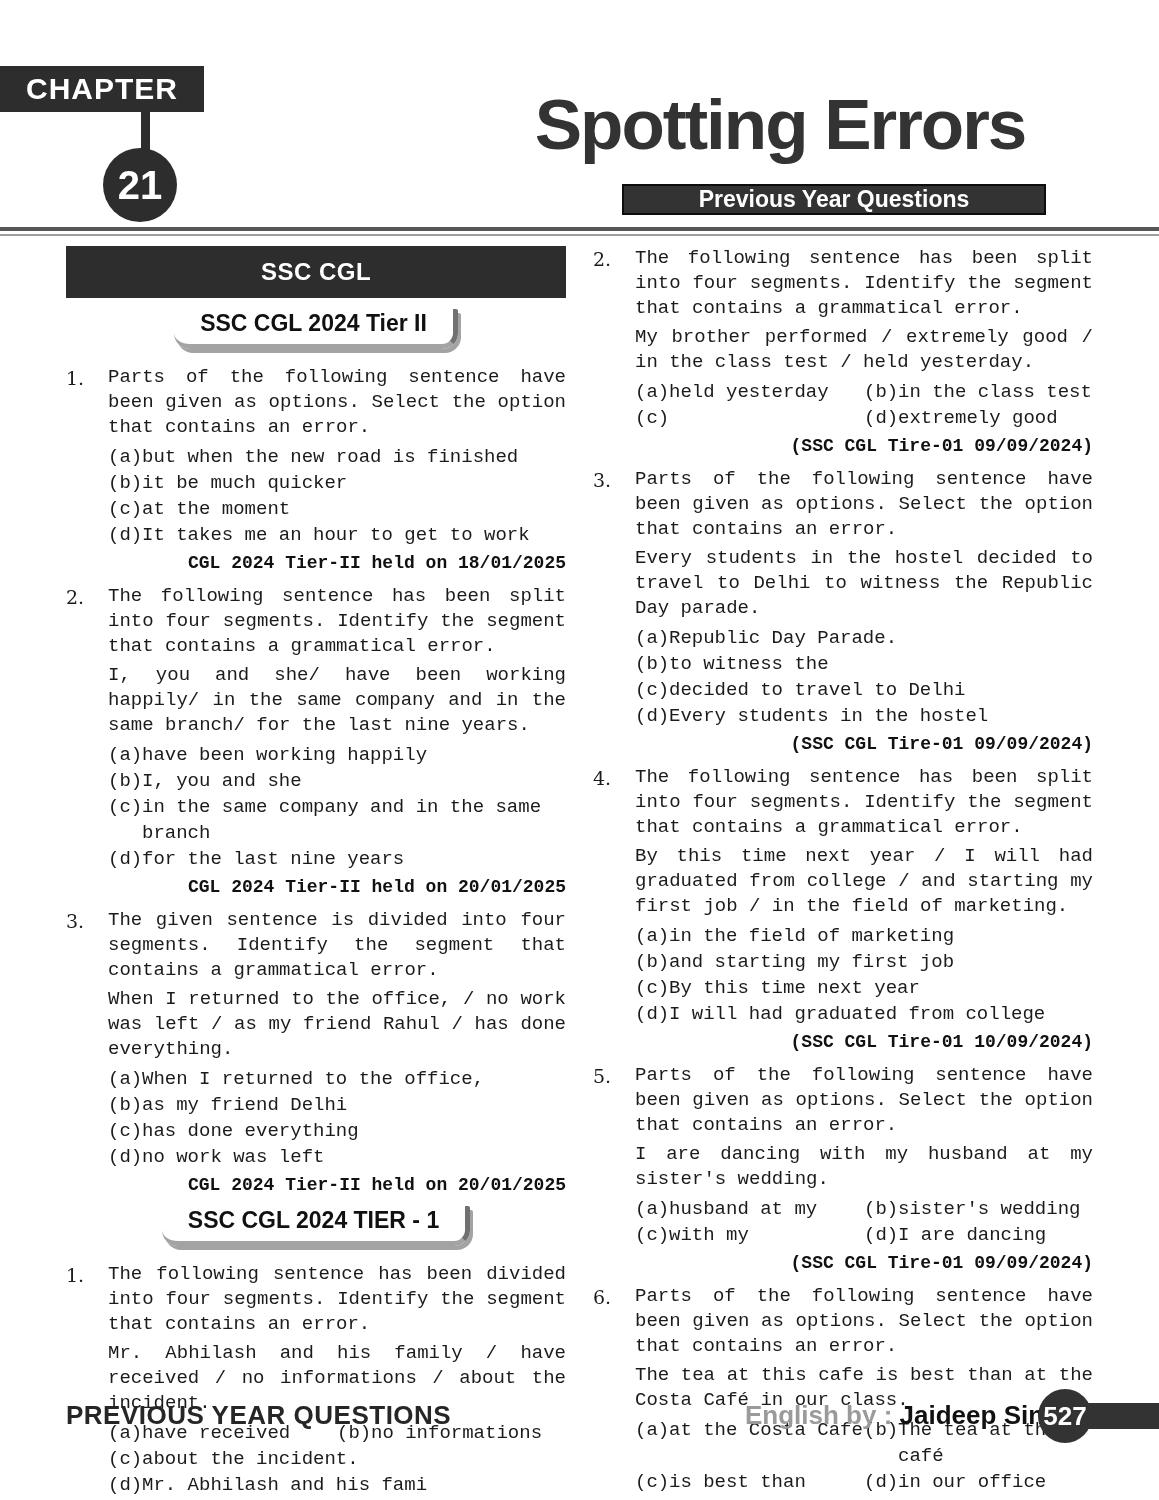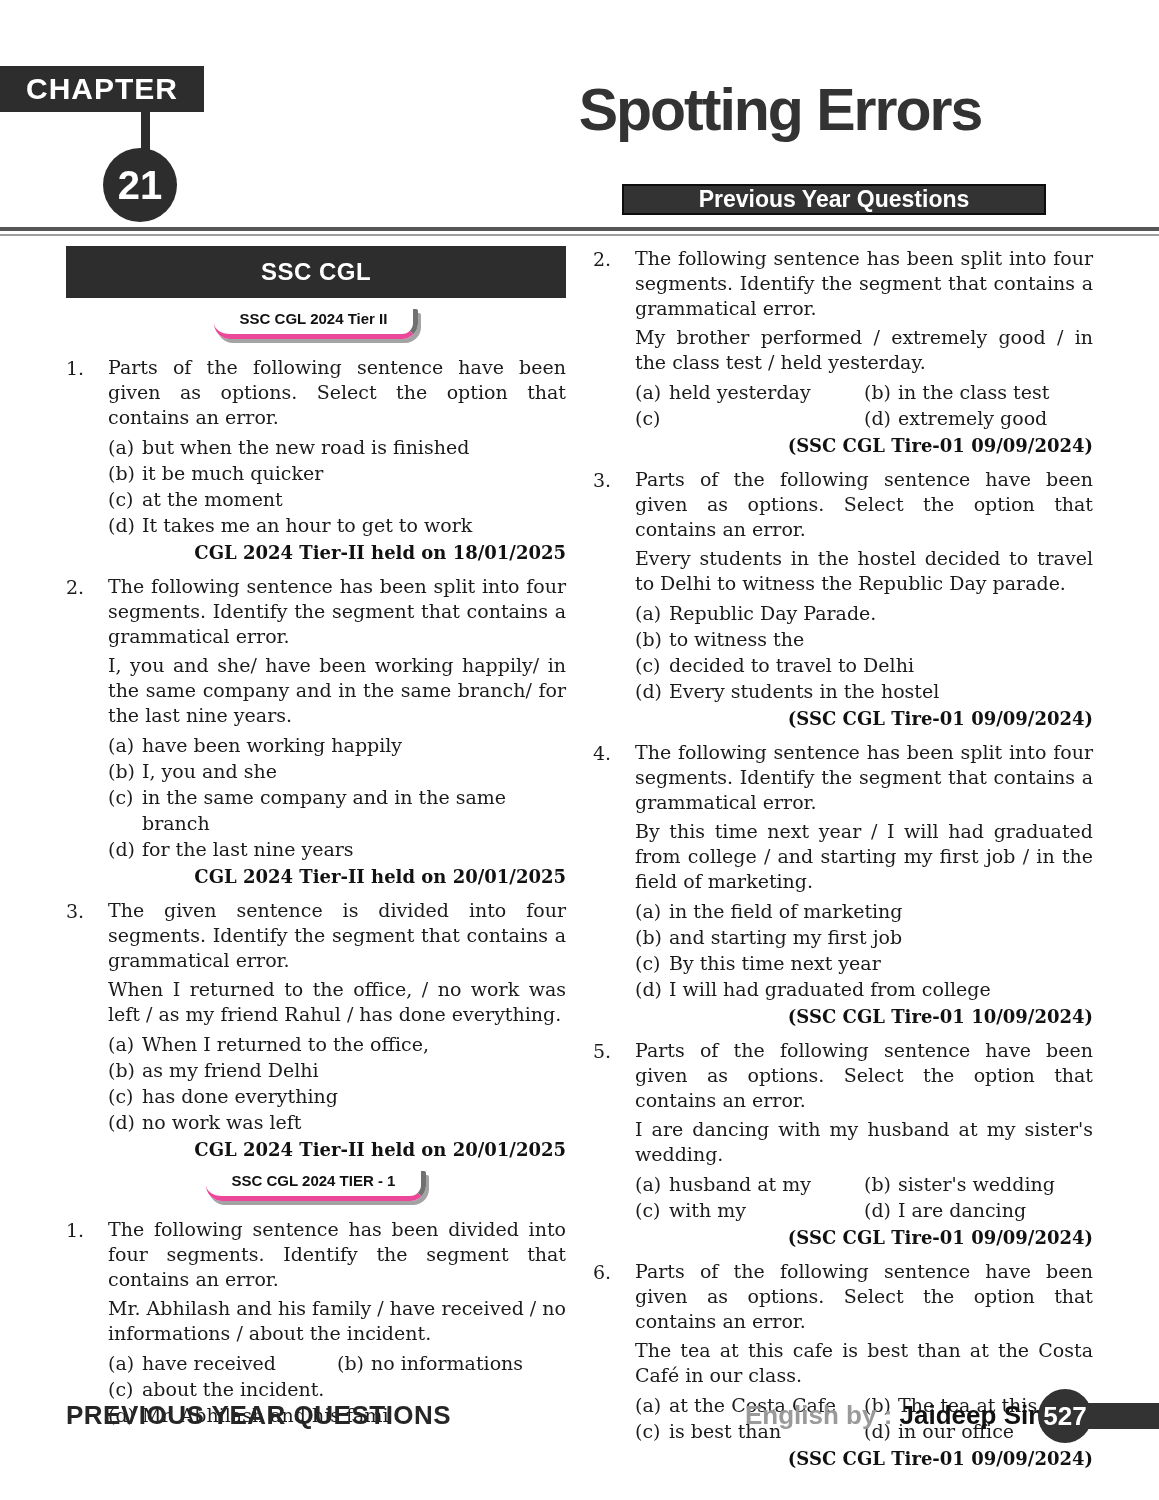--- a/index.html
+++ b/index.html
@@ -16,22 +16,22 @@
   .chapter-box span {
     color:#fff; font-family:"Liberation Sans", sans-serif; font-weight:bold; font-size:30px; letter-spacing:1px;
   }
   .chapter-stem { position:absolute; left:141px; top:112px; width:9px; height:42px; background:#2d2d2d; }
   .chapter-circle {
     position:absolute; left:103px; top:148px; width:74px; height:74px; border-radius:50%;
     background:#2d2d2d; color:#fff; display:flex; align-items:center; justify-content:center;
     font-family:"Liberation Sans", sans-serif; font-weight:bold; font-size:40px;
   }
   .page-title {
-    position:absolute; left:455px; top:76px; width:650px; text-align:center;
-    font-family:"Liberation Sans", sans-serif; font-weight:bold; font-size:59px;
+    position:absolute; left:455px; top:84px; width:650px; text-align:center;
+    font-family:"Liberation Sans", sans-serif; font-weight:bold; font-size:71px;
     letter-spacing:-2px; color:#333333; white-space:nowrap;
   }
   .pyq-banner {
     position:absolute; left:622px; top:184px; width:424px; height:31px;
     background:#333333; border:2px solid #0d0d0d; box-sizing:border-box;
     display:flex; align-items:center; justify-content:center;
   }
   .pyq-banner span {
     color:#fff; font-family:"Liberation Sans", sans-serif; font-weight:bold; font-size:23px;
   }
@@ -45,30 +45,30 @@
   .col { width:500px; }
 
   .section-bar {
     height:52px; background:#2d2d2d; display:flex; align-items:center; justify-content:center;
     margin-bottom:11px;
   }
   .section-bar span { color:#fff; font-family:"Liberation Sans", sans-serif; font-weight:bold; font-size:24px; letter-spacing:0.5px; }
 
   .tab {
     width:max-content; margin:0 auto 16px; padding:1px 26px 7px;
-    border-bottom:5px solid #ec4899; border-right:5px solid #717171;
+    border-bottom:5px solid #a3a3a3; border-right:5px solid #717171;
     border-radius:2px 2px 16px 16px;
     box-shadow:3px 4px 0 #a3a3a3;
-    font-family:"Liberation Sans", sans-serif; font-weight:bold; font-size:15px; color:#111;
+    font-family:"Liberation Sans", sans-serif; font-weight:bold; font-size:23px; color:#111;
   }
 
   
   .question { display:flex; margin-bottom:9px; }
   .q-num { flex:none; width:42px; font-size:19px; line-height:25px; padding-top:1px; }
-  .q-body { flex:1; min-width:0; }
+  .q-body { flex:1; min-width:0;font-family:Liberation Mono, monospace; }
   .q-prompt, .q-sentence { font-size:19px; line-height:25px; text-align:justify; }
   .q-sentence { margin-top:4px; }
   .opts { display:flex; flex-wrap:wrap; margin-top:4px; }
   .opt { width:100%; display:flex; font-size:19px; line-height:26px; }
   .opt.half { width:50%; }
   .opt-label { flex:none; width:34px; }
   .opt-text { flex:1; }
   .q-attr {
     text-align:right; font-weight:bold; font-size:18px; line-height:24px; margin-top:3px; color:#111;
   }

